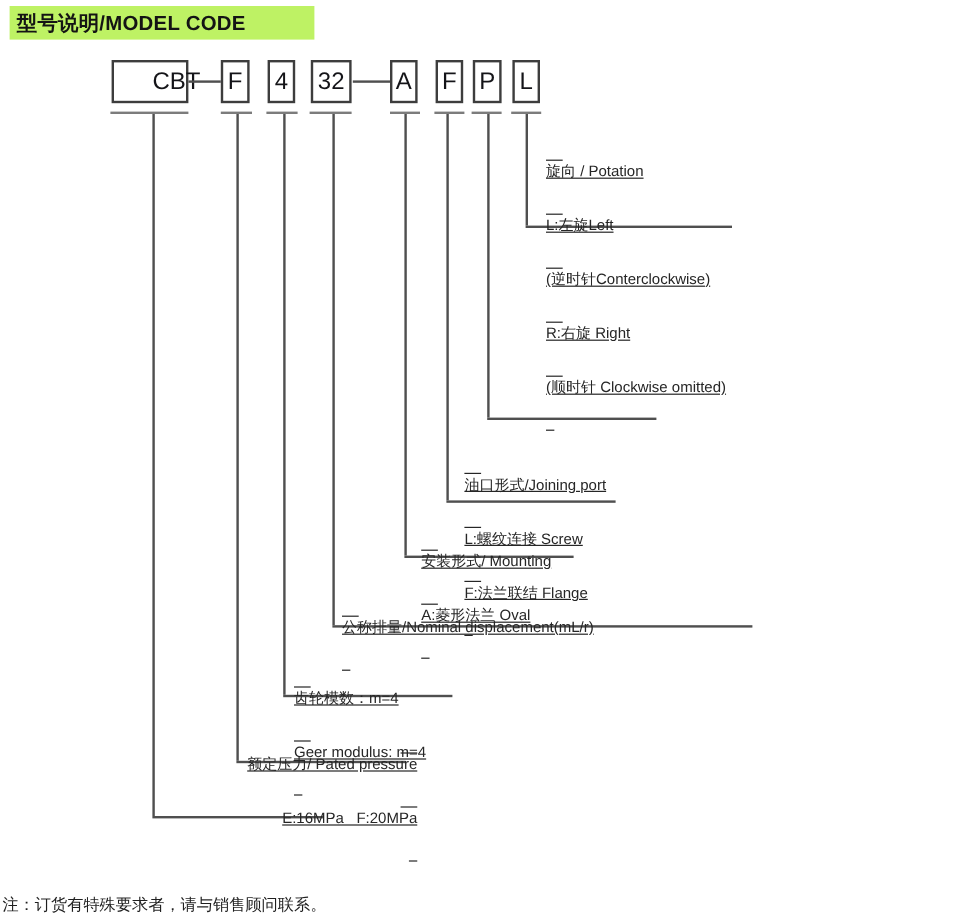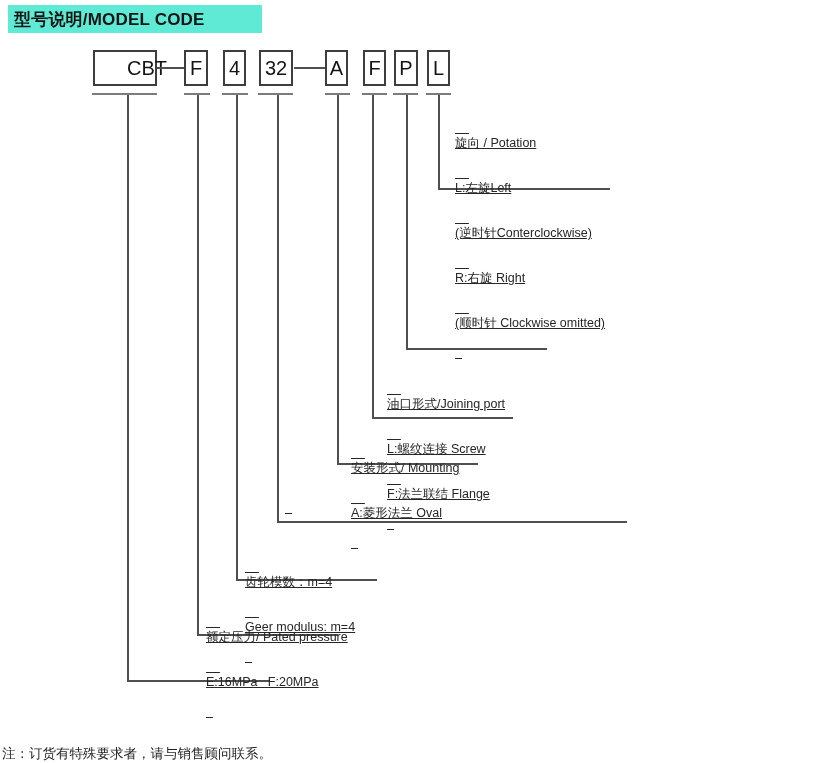--- a/index.html
+++ b/index.html
@@ -7,21 +7,21 @@
     position:relative;
     width:814px;height:763px;
     background:#ffffff;
     font-family:"Liberation Sans","DejaVu Sans",sans-serif;
     color:#262626;
     overflow:hidden;
   }
   .title-bar{
     position:absolute;left:8px;top:5px;
     width:254px;height:28px;
-    background:#5eead4;
+    background:#bef264;
     display:flex;align-items:center;
     padding-left:6px;box-sizing:border-box;
     font-size:17px;font-weight:bold;color:#141414;
     letter-spacing:0.2px;
   }
   .mc-box{
     position:absolute;top:50px;height:36px;
     border:2px solid #3d3d3d;background:#fff;
     box-sizing:border-box;
     display:flex;align-items:center;justify-content:center;
@@ -122,28 +122,29 @@
     <div>L:螺纹连接 Screw</div>
     <div>F:法兰联结 Flange</div>
   </div>
 
   <div class="block" style="left:351px;top:431px;">
     <div>安装形式/ Mounting</div>
     <div>A:菱形法兰 Oval</div>
   </div>
 
   <div class="block" style="left:285px;top:486px;">
+    <div>公称排量/Nominal displacement(mL/r)</div>
   </div>
 
   <div class="block" style="left:245px;top:545px;">
     <div>齿轮模数：m=4</div>
     <div>Geer modulus: m=4</div>
   </div>
 
-  <div class="block" style="left:206px;top:600px;">
+  <div class="block" style="left:206px;top:600px;text-align:right;">
     <div>额定压力/ Pated pressure</div>
     <div>E:16MPa   F:20MPa</div>
   </div>
 
 
   <div class="note">
     <div class="zh">注：订货有特殊要求者，请与销售顾问联系。</div>
     
   </div>
 

